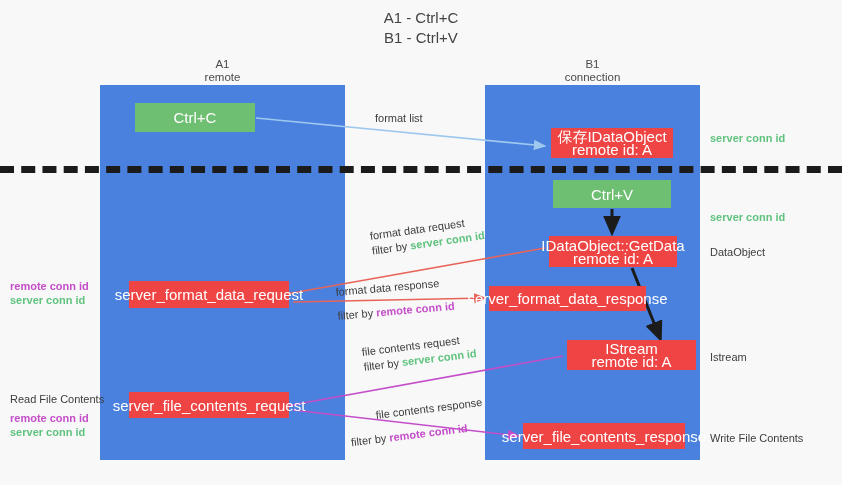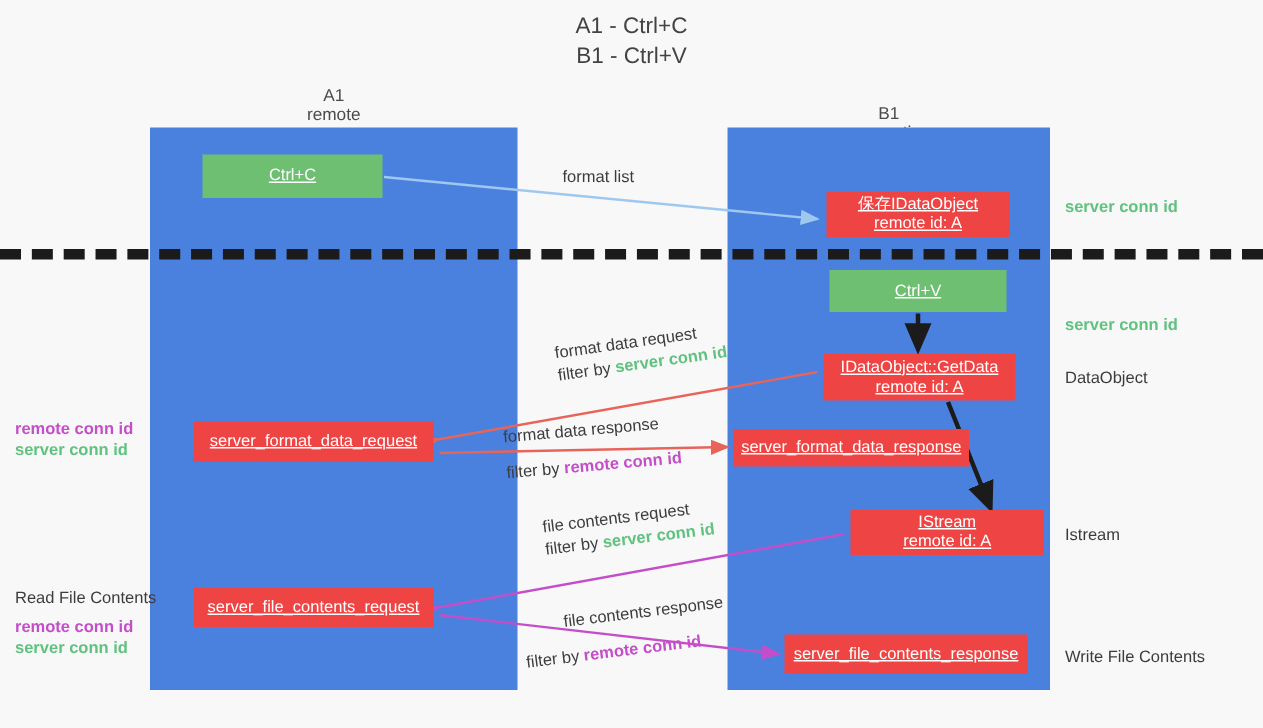--- a/index.html
+++ b/index.html
@@ -13,28 +13,28 @@
   }
   #canvas{position:absolute;inset:0;padding-left:43px;}
   .svg-layer{position:absolute;left:0;top:0;width:842px;height:485px;pointer-events:none;}
 
   .lane{position:absolute;background:#4a81de;}
   #lane-a1{left:100px;top:85px;width:245px;height:375px;}
   #lane-b1{left:485px;top:85px;width:215px;height:375px;}
 
   .lane-head{position:absolute;text-align:center;font-size:11.5px;line-height:13px;color:#4b4b4b;}
   #head-a1{left:100px;top:58px;width:245px;}
-  #head-b1{left:485px;top:58px;width:215px;margin-top:12px;}
+  #head-b1{left:485px;top:58px;width:215px;}
   .lane-head .ln2{display:block;}
 
   .title{position:absolute;left:0;top:8px;width:842px;text-align:center;font-size:15px;line-height:20px;color:#434343;}
   .title span{display:block;}
 
   .box{position:absolute;box-sizing:border-box;display:flex;flex-direction:column;
-       align-items:center;justify-content:center;color:#ffffff;font-size:11px;line-height:13px;text-align:center;text-decoration:underline;}
+       align-items:center;justify-content:center;color:#ffffff;font-size:15px;line-height:13px;text-align:center;}
   .box .l2{display:block;}
   .green{background:#6fbf73;}
   .orange{background:#ef4444;}
 
   #box-ctrlc{left:135px;top:103px;width:120px;height:29px;}
   #box-save-idataobject{left:551px;top:128px;width:122px;height:30px;}
   #box-ctrlv{left:553px;top:180px;width:118px;height:28px;}
   #box-getdata{left:549px;top:236px;width:128px;height:31px;}
   #box-format-req{left:129px;top:281px;width:160px;height:27px;}
   #box-format-resp{left:489px;top:286px;width:157px;height:25px;}

